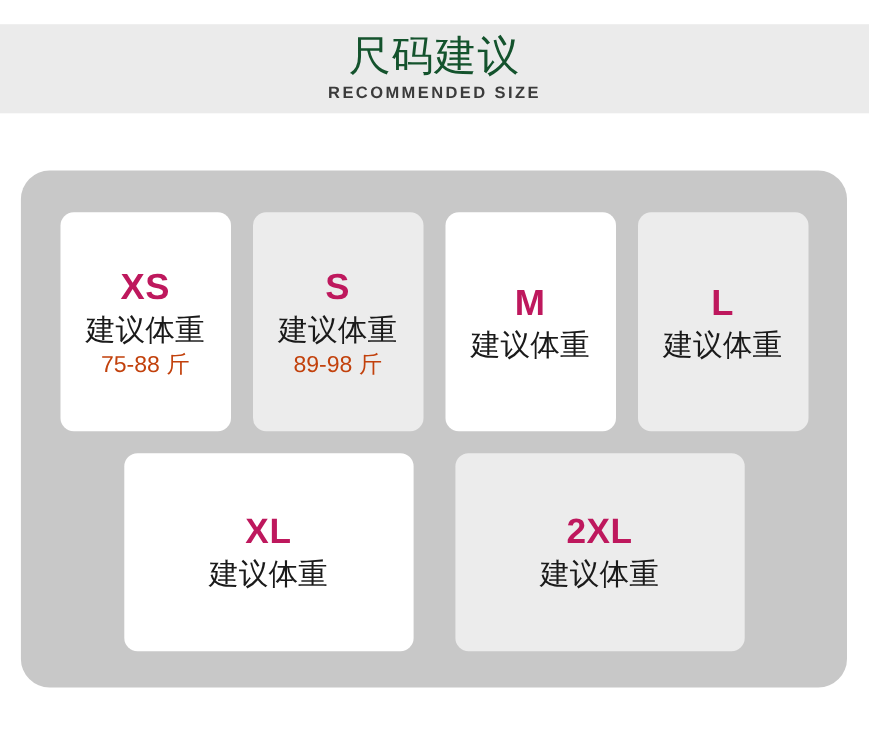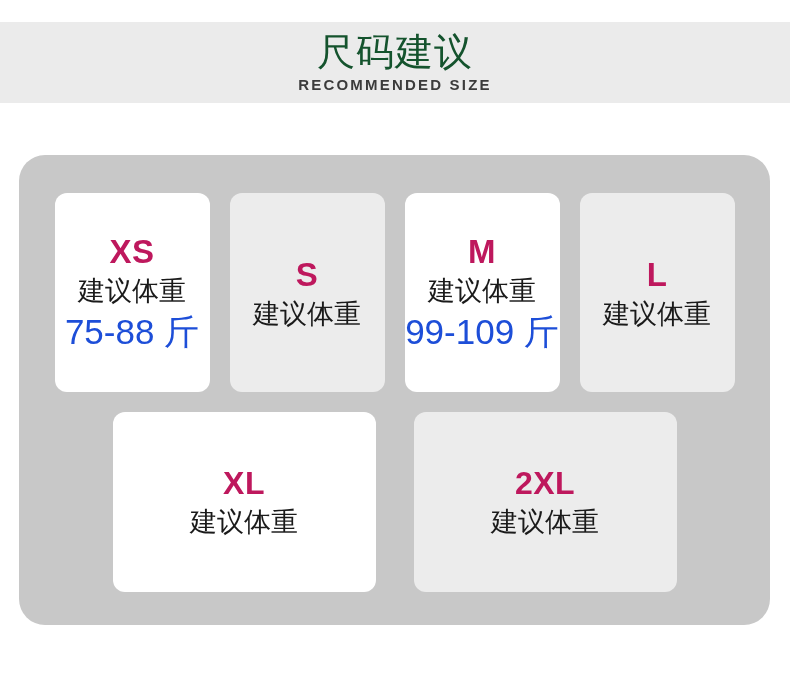--- a/index.html
+++ b/index.html
@@ -110,24 +110,24 @@
     color: #be185d;
   }
   .size-hint {
     font-size: 27px;
     font-weight: 400;
     line-height: 1.32;
     color: #1a1a1a;
     margin-top: 3px;
   }
   .size-range {
-    font-size: 35px;
+    font-size: 21px;
     font-weight: 400;
     line-height: 1.32;
-    color: #1d4ed8;
+    color: #c2410c;
   }
   .row-bottom .size-label {
     font-size: 32px;
   }
 </style>
 </head>
 <body>
 
 <div class="page">
 
@@ -142,26 +142,26 @@
 
       <div class="size-card light">
         <div class="size-label">XS</div>
         <div class="size-hint">建议体重</div>
         <div class="size-range">75-88 斤</div>
       </div>
 
       <div class="size-card shade">
         <div class="size-label">S</div>
         <div class="size-hint">建议体重</div>
+        <div class="size-range">89-98 斤</div>
       </div>
 
       <div class="size-card light">
         <div class="size-label">M</div>
         <div class="size-hint">建议体重</div>
-        <div class="size-range">99-109 斤</div>
       </div>
 
       <div class="size-card shade">
         <div class="size-label">L</div>
         <div class="size-hint">建议体重</div>
       </div>
 
     </div>
 
     <div class="row row-bottom">

